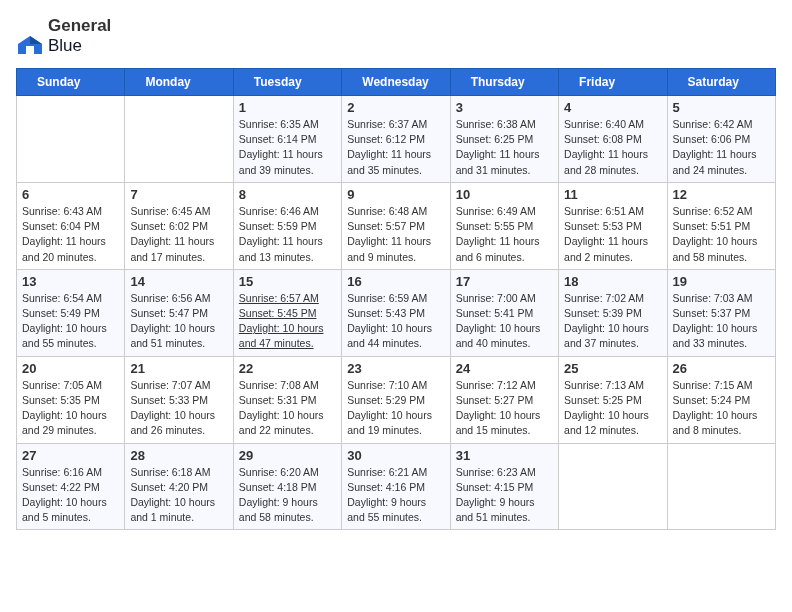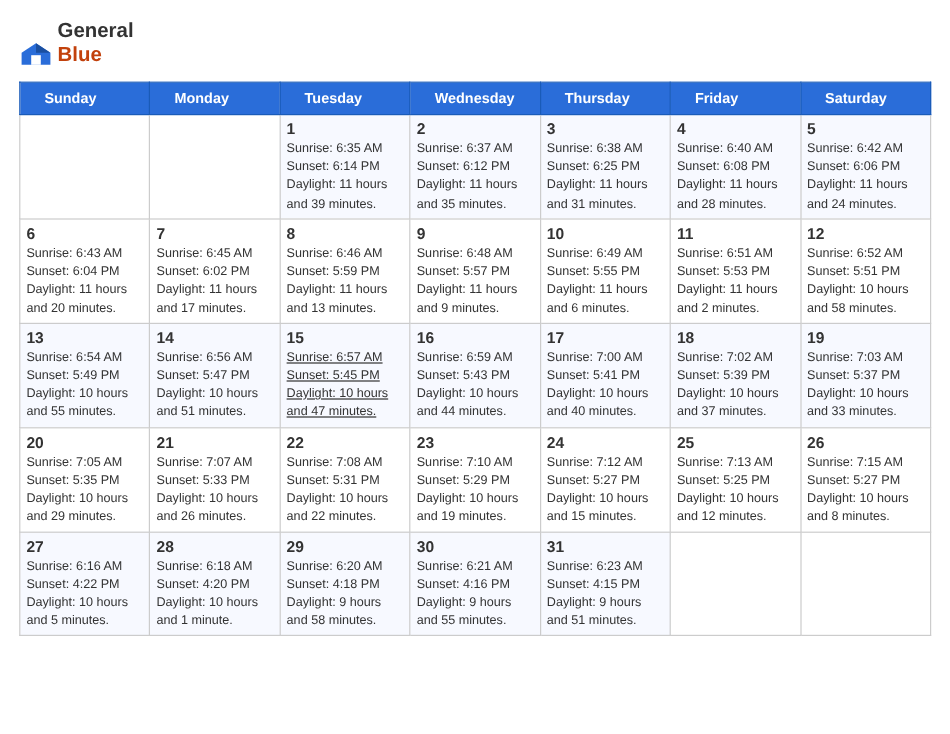--- a/index.html
+++ b/index.html
@@ -82,21 +82,21 @@
 
 <div class="header">
   <div class="logo">
     <svg class="logo-icon" viewBox="0 0 28 22" xmlns="http://www.w3.org/2000/svg">
       <polygon points="14,2 26,10 26,20 2,20 2,10" fill="#2a6dd9"></polygon>
       <polygon points="14,2 26,10 14,10" fill="#1a4fa0"></polygon>
       <rect x="10" y="12" width="8" height="8" fill="#fff"></rect>
     </svg>
     <div>
       <span style="font-size:17px;font-weight:bold;color:#333;">General</span><br>
-      <span style="font-size:17px;font-weight:bold;color:#c2410c;">Blue</span>
+      <span style="font-size:17px;font-weight:normal;color:#0f172a;">Blue</span>
     </div>
   </div>
   <div class="title-block">
     <div class="month-title"></div>
     <div class="location-title"></div>
   </div>
 </div>
 
 <table>
   <thead>
@@ -266,21 +266,21 @@
         </td>
         <td>
           <div class="day-num">25</div>
           <div class="day-info" style="white-space: pre-line;">Sunrise: 7:13 AM
 Sunset: 5:25 PM
 Daylight: 10 hours and 12 minutes.</div>
         </td>
         <td>
           <div class="day-num">26</div>
           <div class="day-info" style="white-space: pre-line;">Sunrise: 7:15 AM
-Sunset: 5:27 PM
+Sunset: 5:24 PM
 Daylight: 10 hours and 8 minutes.</div>
         </td>
       </tr>
       <tr>
         <td>
           <div class="day-num">27</div>
           <div class="day-info" style="white-space: pre-line;">Sunrise: 6:16 AM
 Sunset: 4:22 PM
 Daylight: 10 hours and 5 minutes.</div>
         </td>

